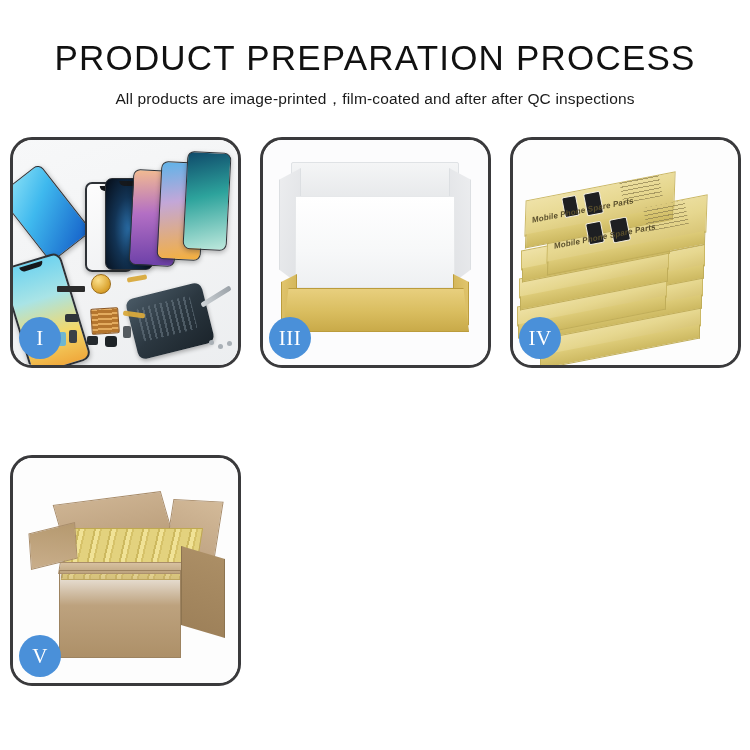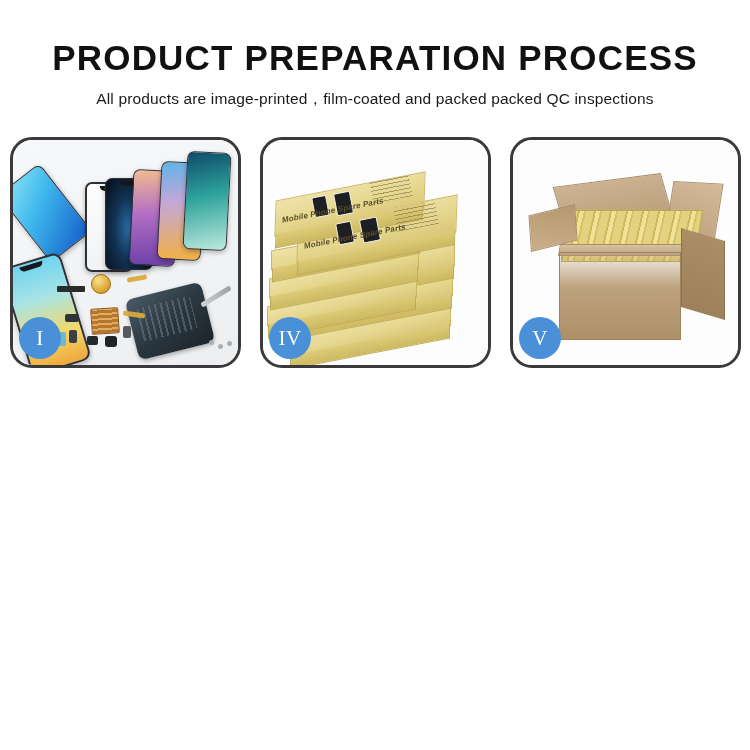--- a/index.html
+++ b/index.html
@@ -7,21 +7,21 @@
     width: 750px; height: 750px;
     background: #ffffff;
     font-family: "Liberation Sans", sans-serif;
     overflow: hidden;
   }
   .page { position: relative; width: 750px; height: 750px; background: #fff; }
 
   
   .header { position: absolute; top: 0; left: 0; width: 750px; text-align: center; }
   .title {
-    font-size: 35px; font-weight: 700; letter-spacing: 1.2px;
+    font-size: 35px; font-weight: 400; letter-spacing: 1.2px;
     color: #111; line-height: 1; margin-top: 40px;
     font-family: "Liberation Sans", sans-serif;
   }
   .subtitle {
     font-size: 15.5px; font-weight: 400; color: #1a1a1a;
     margin-top: 14px; letter-spacing: 0.15px;
   }
 
   
   .grid {
@@ -362,21 +362,21 @@
     border-radius:3px; transform: rotate(-6deg);
   }
 </style>
 </head>
 <body>
 
 <div class="page">
 
   <div class="header">
     <div class="title">PRODUCT PREPARATION PROCESS</div>
-    <div class="subtitle">All products are image-printed，film-coated and packed packed QC inspections</div>
+    <div class="subtitle">All products are image-printed，film-coated and after after QC inspections</div>
   </div>
 
   <div class="grid">
 
     <div class="panel">
       <div class="panel-inner p1">
         <div class="ph blue"></div>
         <div class="ph black">
             <span class="notch"></span>
           </div>
@@ -405,20 +405,35 @@
         <div class="screws">
             <span></span>
             <span></span>
             <span></span>
           </div>
       </div>
       <div class="badge">I</div>
     </div>
 
 
+    <div class="panel">
+      <div class="panel-inner p3">
+        <div class="mailer">
+          <div class="lid-back"></div>
+          <div class="lid-flapL"></div>
+          <div class="lid-flapR"></div>
+          <div class="foam"></div>
+          <div class="tray-lipL"></div>
+          <div class="tray-lipR"></div>
+          <div class="tray-bubbles"></div>
+          <div class="tray-front"></div>
+        </div>
+      </div>
+      <div class="badge">III</div>
+    </div>
 
     <div class="panel">
       <div class="panel-inner p4">
         <div class="stack">
           <div class="kbox kb-r3">
               <span class="side"></span>
             </div>
           <div class="kbox kb-r2">
               <span class="side"></span>
             </div>

